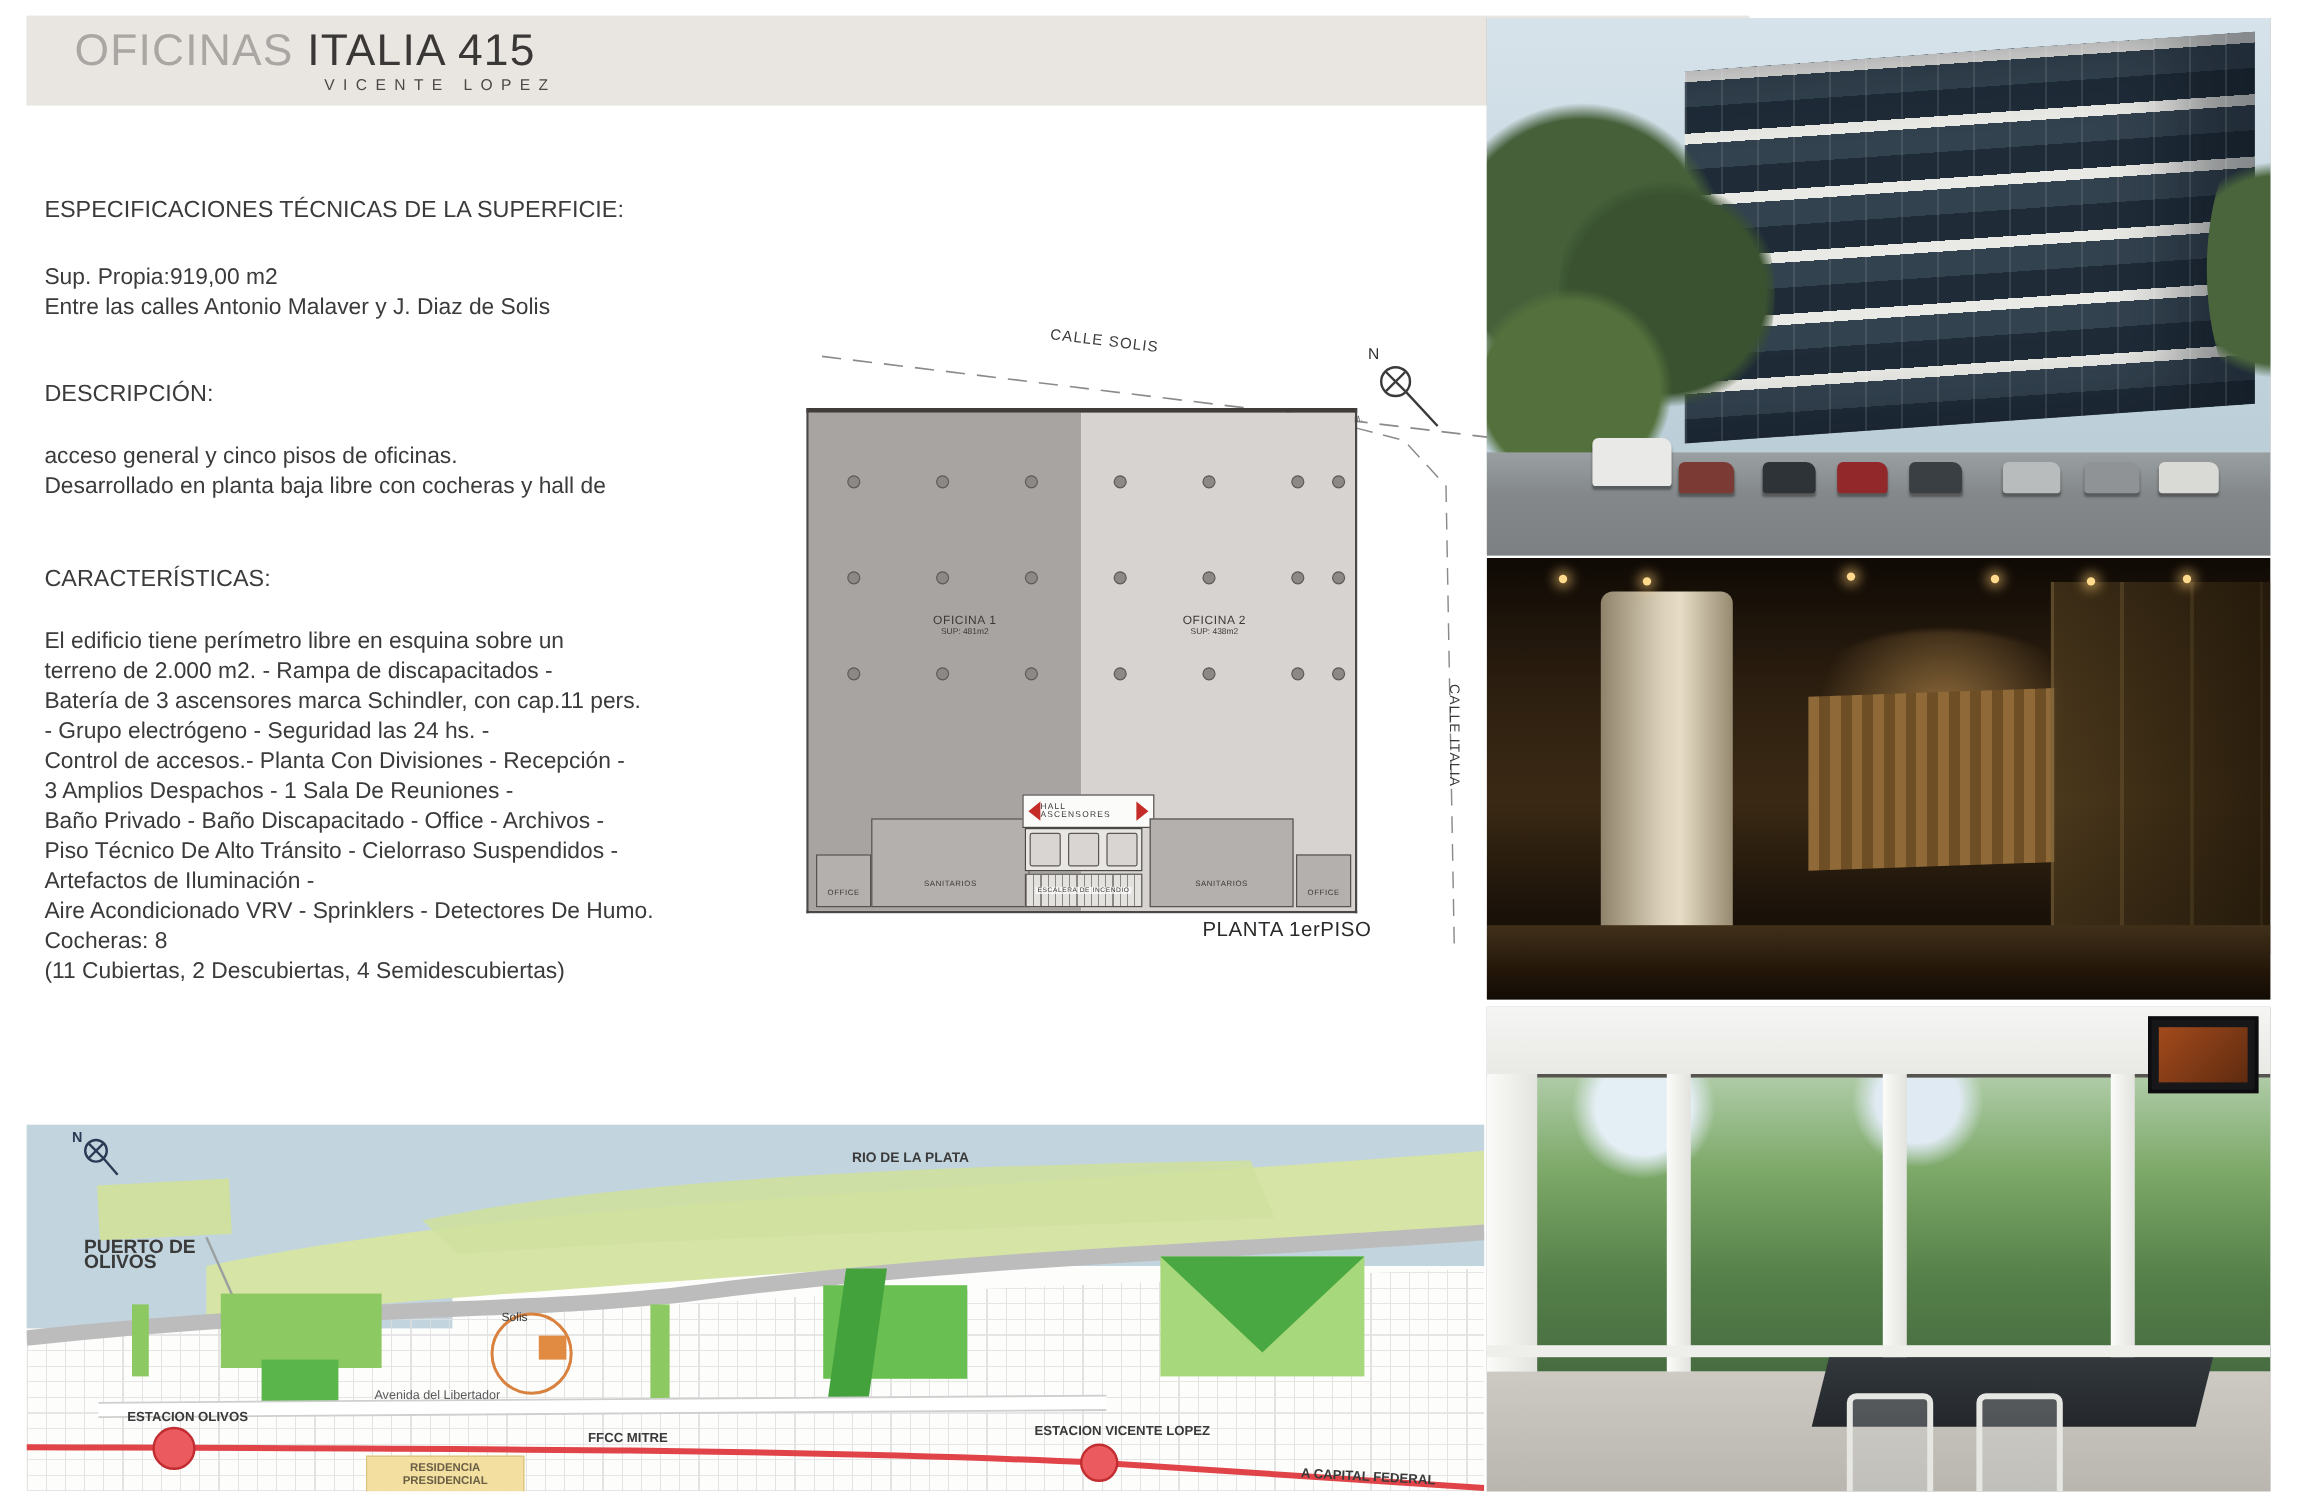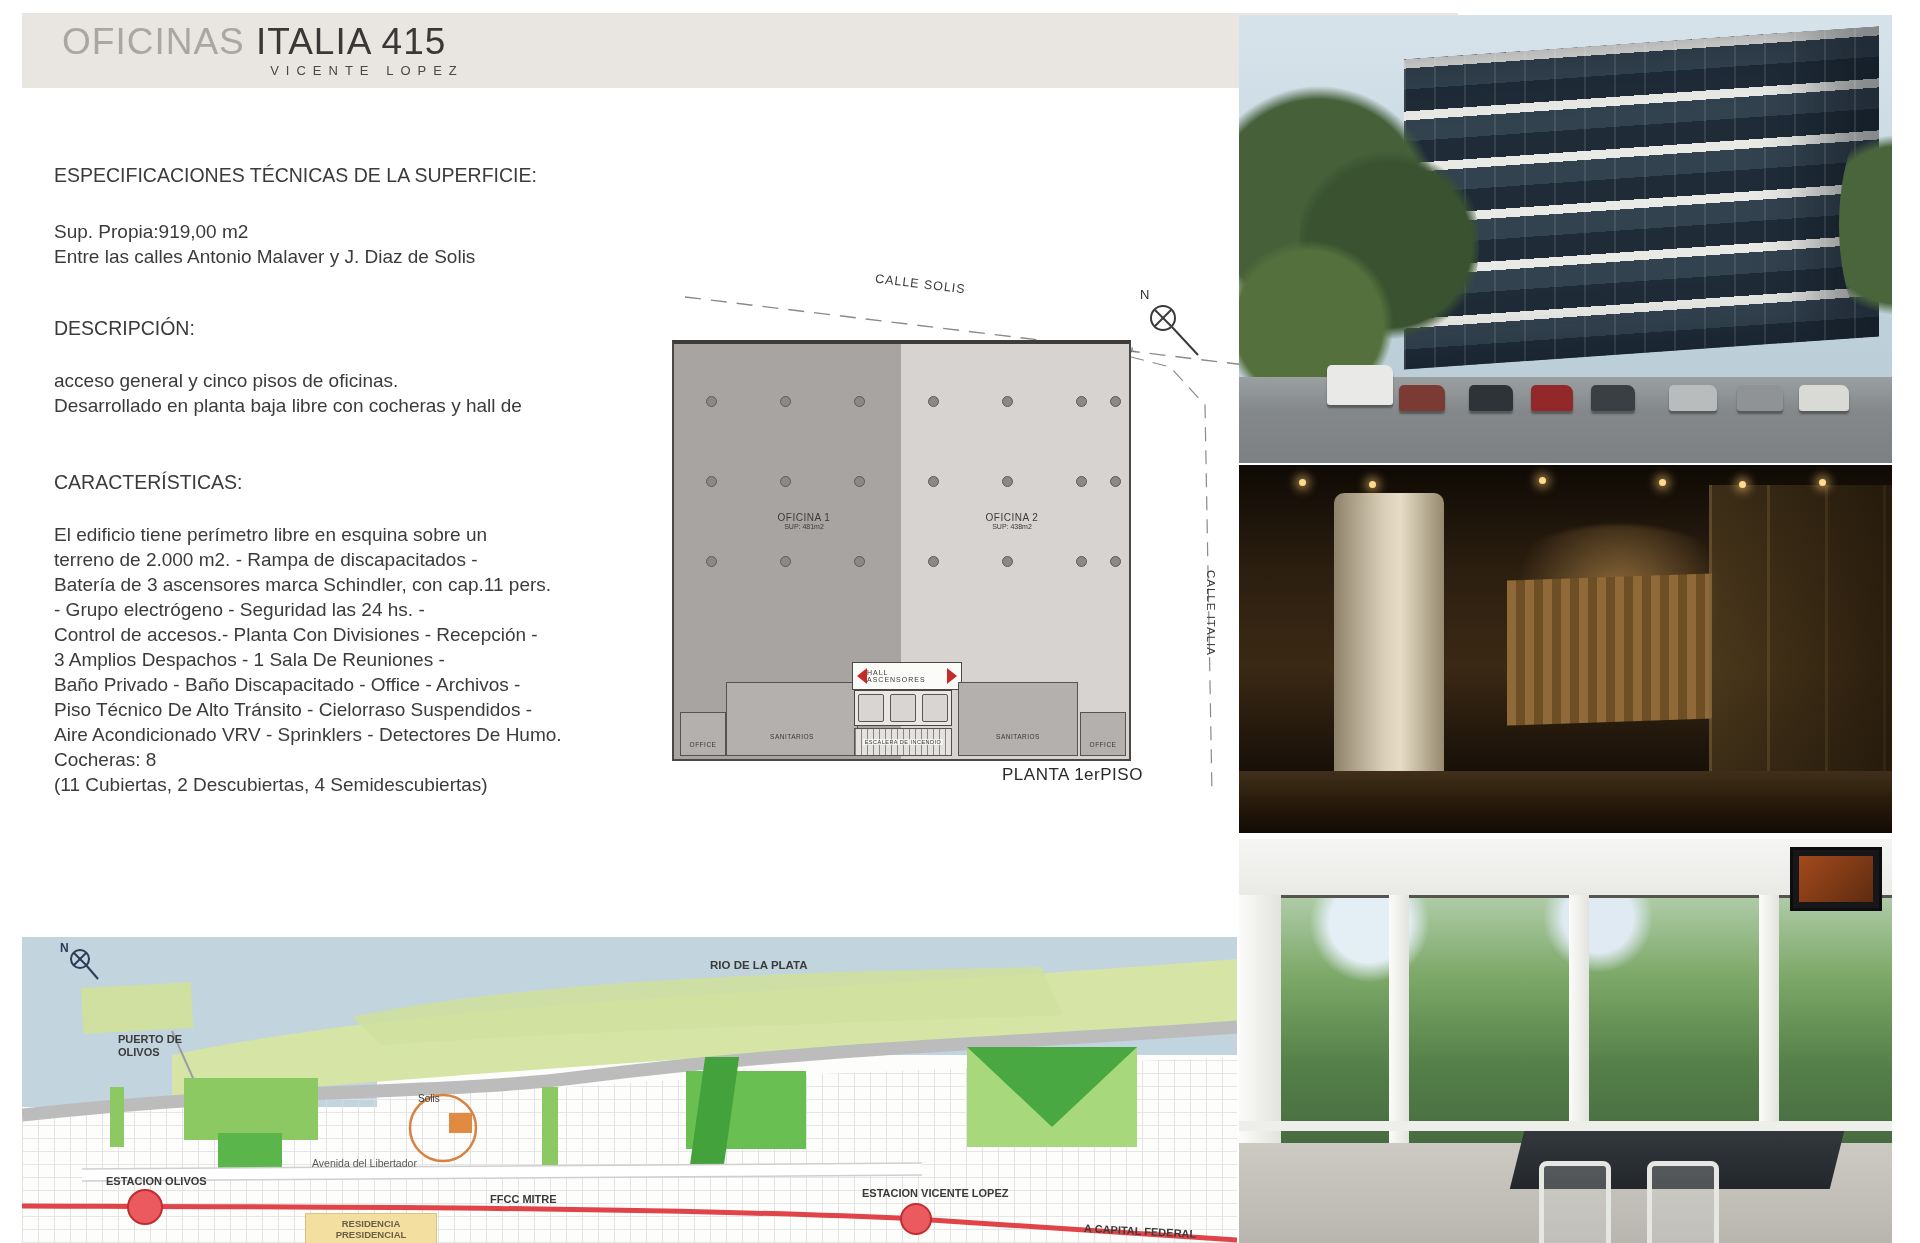--- a/index.html
+++ b/index.html
@@ -8,21 +8,21 @@
   .abs{position:absolute;}
   
   .header{left:22px;top:13px;width:1436px;height:75px;background:#e9e6e1;}
   .logo{left:40px;top:10px;line-height:1;}
   .logo .l1{font-size:37px;letter-spacing:1px;}
   .logo .gray{color:#a9a6a3;}
   .logo .dark{color:#3a3836;}
   .logo .l2{font-size:13px;letter-spacing:7px;color:#4a4846;margin-top:4px;text-align:center;
             width:230px;margin-left:190px;}
   
-  .txt{left:37px;width:600px;font-size:19px;line-height:25px;margin-left:17px;}
+  .txt{left:37px;width:600px;font-size:19px;line-height:25px;}
   .sect{font-size:19.5px;}
   
   .plan{left:660px;top:255px;width:590px;height:545px;}
   .bldg{left:12px;top:85px;width:455px;height:415px;border:2px solid #4a4745;border-top:4px solid #3f3c3a;}
   .half-l{left:0;top:0;width:227px;height:100%;background:#a8a4a1;}
   .half-r{left:227px;top:0;width:228px;height:100%;background:#d6d3d0;}
   .dot{width:9px;height:9px;border-radius:50%;background:#8b8885;border:1px solid #5d5a57;}
   .oflabel{text-align:center;color:#3c3a38;}
   .oflabel .n{font-size:10px;letter-spacing:.5px;}
   .oflabel .s{font-size:7px;}
@@ -113,20 +113,21 @@
 <div class="abs txt sect" style="top:470px;">CARACTERÍSTICAS:</div>
 <div class="abs txt" style="top:522px;">
   <div>El edificio tiene perímetro libre en esquina sobre un</div>
   <div>terreno de 2.000 m2. - Rampa de discapacitados -</div>
   <div>Batería de 3 ascensores marca Schindler, con cap.11 pers.</div>
   <div>- Grupo electrógeno - Seguridad las 24 hs. -</div>
   <div>Control de accesos.- Planta Con Divisiones - Recepción -</div>
   <div>3 Amplios Despachos - 1 Sala De Reuniones -</div>
   <div>Baño Privado - Baño Discapacitado - Office - Archivos -</div>
   <div>Piso Técnico De Alto Tránsito - Cielorraso Suspendidos -</div>
+  <div>Artefactos de Iluminación -</div>
   <div>Aire Acondicionado VRV - Sprinklers - Detectores De Humo.</div>
   <div>Cocheras: 8</div>
   <div>(11 Cubiertas, 2 Descubiertas, 4 Semidescubiertas)</div>
 </div>
 
 <div class="abs plan">
   <svg class="abs" style="left:0;top:0;" width="590" height="545">
     <line x1="25" y1="42" x2="585" y2="110" stroke="#8a8a8a" stroke-width="1.4" stroke-dasharray="16 10"></line>
     <polyline points="448,96 510,112 545,150 552,540" fill="none" stroke="#8a8a8a" stroke-width="1.2" stroke-dasharray="14 9"></polyline>
     <g stroke="#3a3a3a" stroke-width="2" fill="none">
@@ -243,21 +244,21 @@
     <g stroke="#2c3a55" stroke-width="2" fill="none">
       <circle cx="58" cy="22" r="9"></circle>
       <line x1="52" y1="16" x2="64" y2="28"></line>
       <line x1="64" y1="16" x2="52" y2="28"></line>
       <line x1="64" y1="28" x2="76" y2="42"></line>
     </g>
   </svg>
 
   <div class="abs maplab b" style="left:38px;top:4px;font-size:12px;color:#2c3a55;">N</div>
   <div class="abs maplab b" style="left:688px;top:22px;font-size:11.5px;">RIO DE LA PLATA</div>
-  <div class="abs maplab b" style="left:48px;top:96px;font-size:11px;line-height:13px;margin-left:48px;">
+  <div class="abs maplab b" style="left:48px;top:96px;font-size:16px;line-height:13px;">
     <div>PUERTO DE</div>
     <div>OLIVOS</div>
   </div>
   <div class="abs maplab" style="left:396px;top:156px;font-size:10px;">Solis</div>
   <div class="abs maplab b" style="left:84px;top:238px;font-size:11px;">ESTACION OLIVOS</div>
   <div class="abs maplab" style="left:290px;top:220px;font-size:10.5px;color:#5a5a5a;">Avenida del Libertador</div>
   <div class="abs maplab b" style="left:468px;top:256px;font-size:11px;">FFCC MITRE</div>
   <div class="abs maplab b" style="left:840px;top:250px;font-size:11px;">ESTACION VICENTE LOPEZ</div>
   <div class="abs maplab b" style="left:1062px;top:288px;font-size:11px;transform:rotate(3deg);">A CAPITAL FEDERAL</div>
   <div class="abs resid" style="left:283px;top:276px;width:130px;height:30px;">

